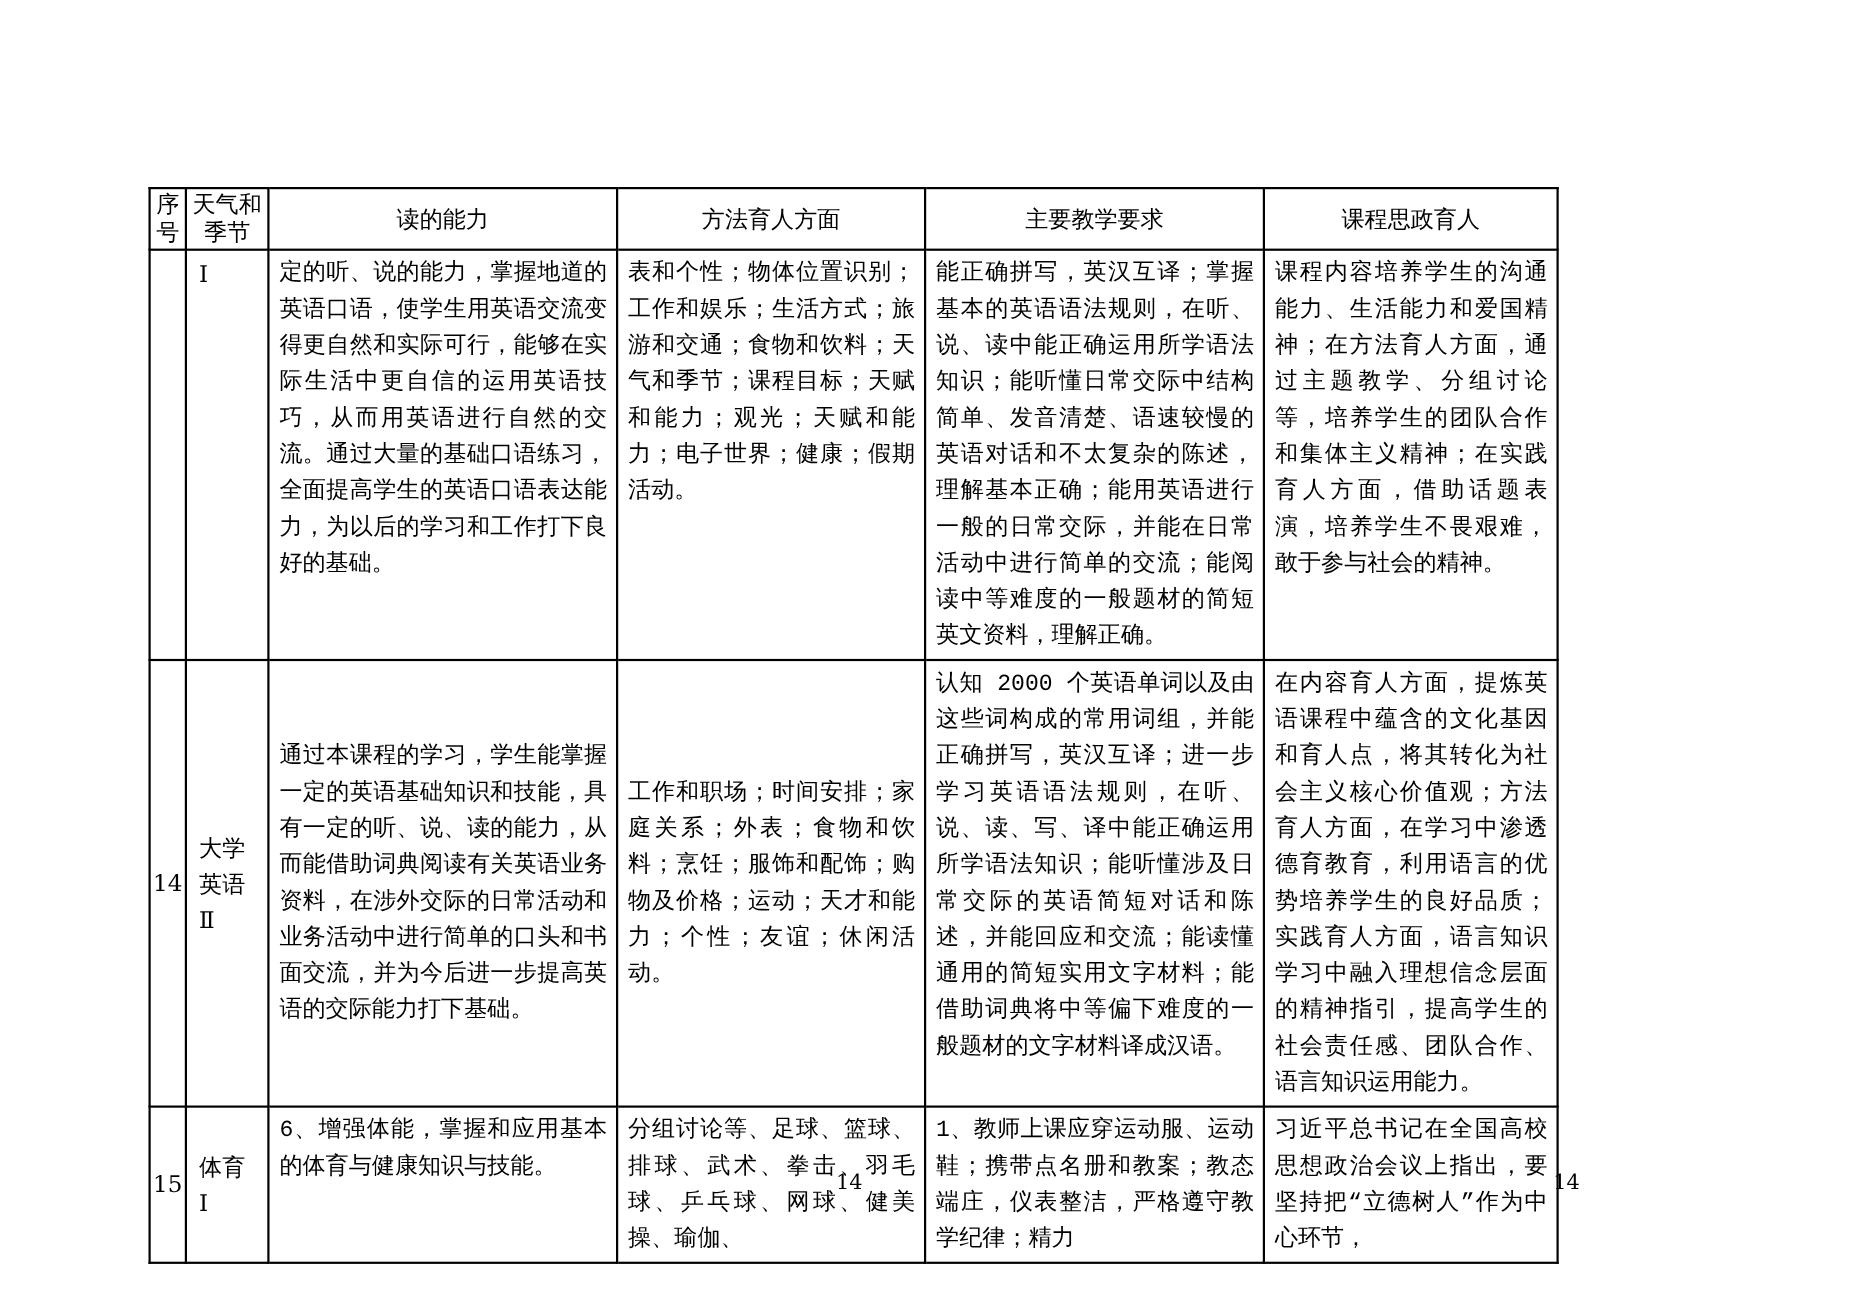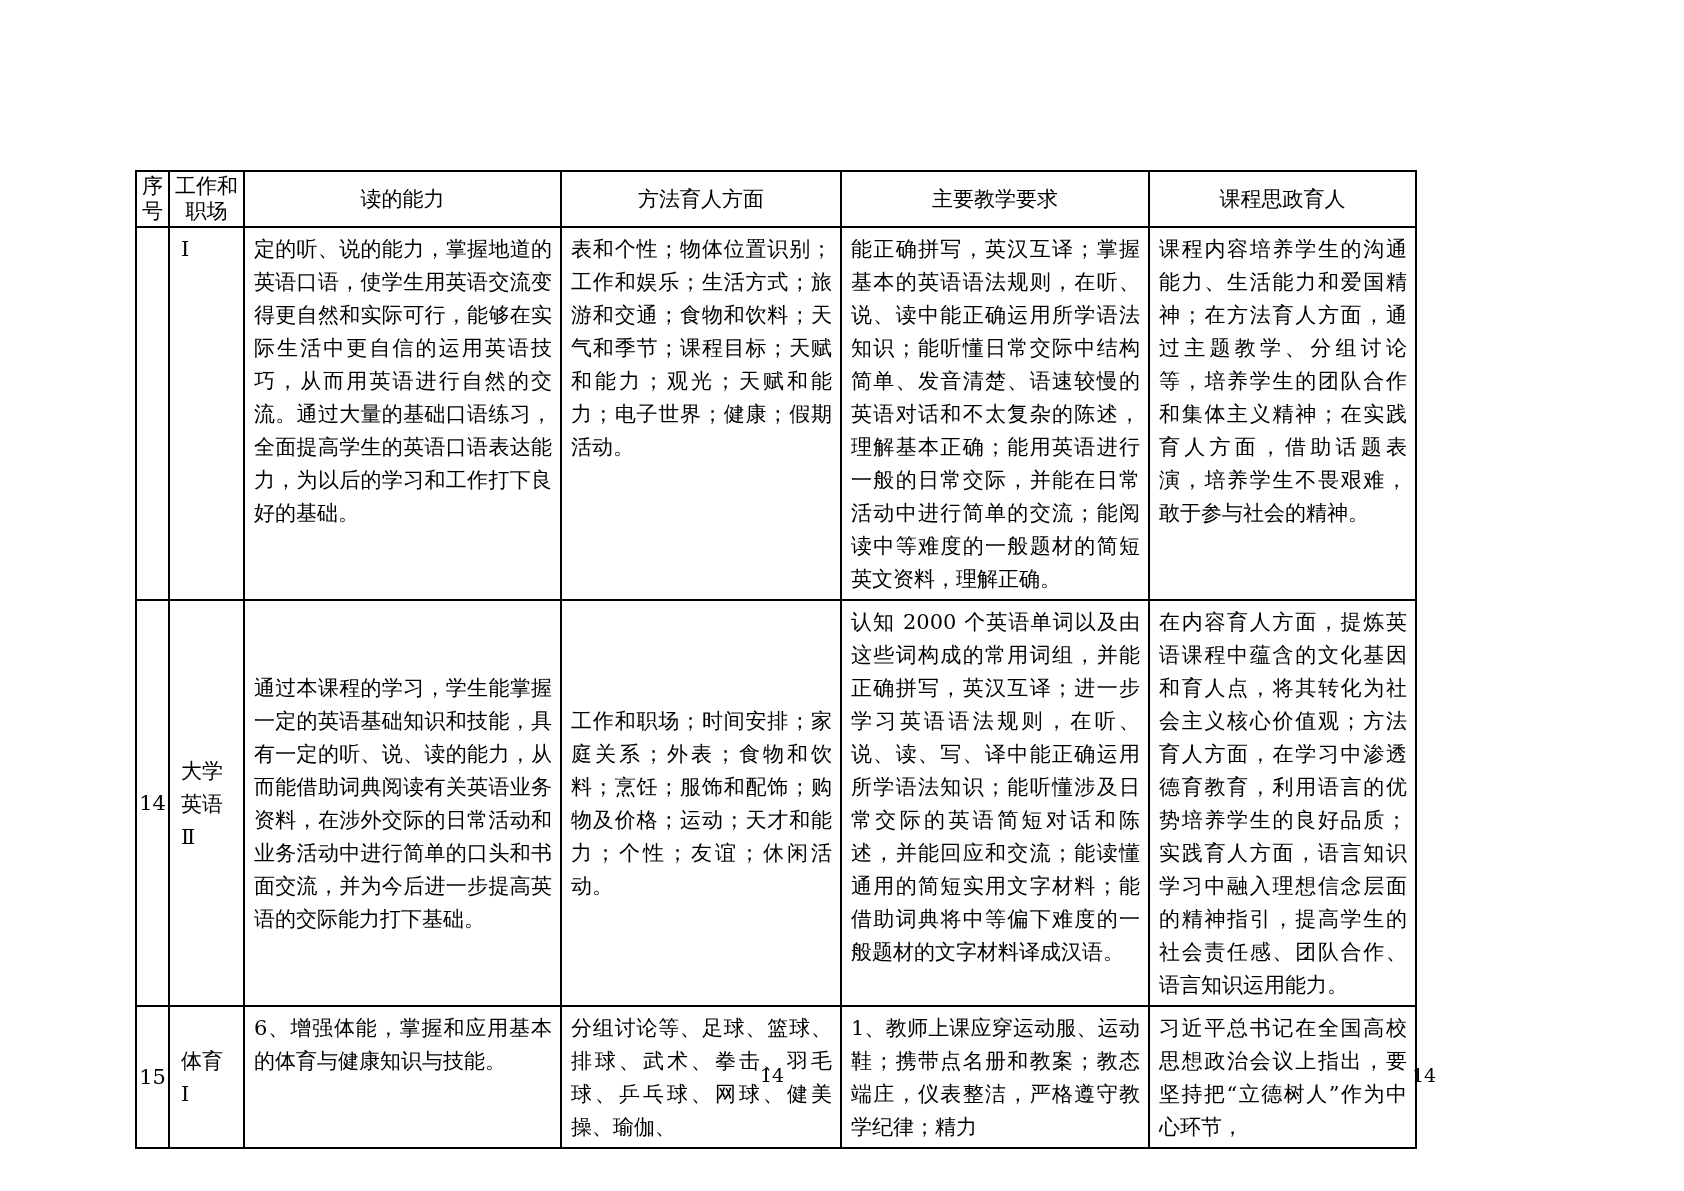--- a/index.html
+++ b/index.html
@@ -45,20 +45,21 @@
   }
   td.c-name {
     white-space: pre-line;
     vertical-align: middle;
     padding-left: 11px;
   }
   td.c-name.v-top { vertical-align: top; }
   td.v-mid { vertical-align: middle; }
   td.c-text {
     text-align: justify;
+    font-family: Liberation Mono, monospace;
   }
   tr.h-row   { height: 52px; }
   tr.row-0   { height: 326px; }
   tr.row-1   { height: 344px; }
   tr.row-2   { height: 96px; }
   .footer-num {
     position: absolute;
     top: 1064px;
     font-size: 19px;
     line-height: 22px;
@@ -77,21 +78,21 @@
       <col style="width:33px">
       <col style="width:75px">
       <col style="width:317px">
       <col style="width:280px">
       <col style="width:308px">
       <col style="width:267px">
     </colgroup>
     <thead>
       <tr class="h-row">
         <th>序号</th>
-        <th>工作和职场</th>
+        <th>天气和季节</th>
         <th>读的能力</th>
         <th>方法育人方面</th>
         <th>主要教学要求</th>
         <th>课程思政育人</th>
       </tr>
     </thead>
     <tbody>
       <tr class="row-0">
         <td class="c-num"></td>
         <td class="c-name v-top">Ⅰ</td>

